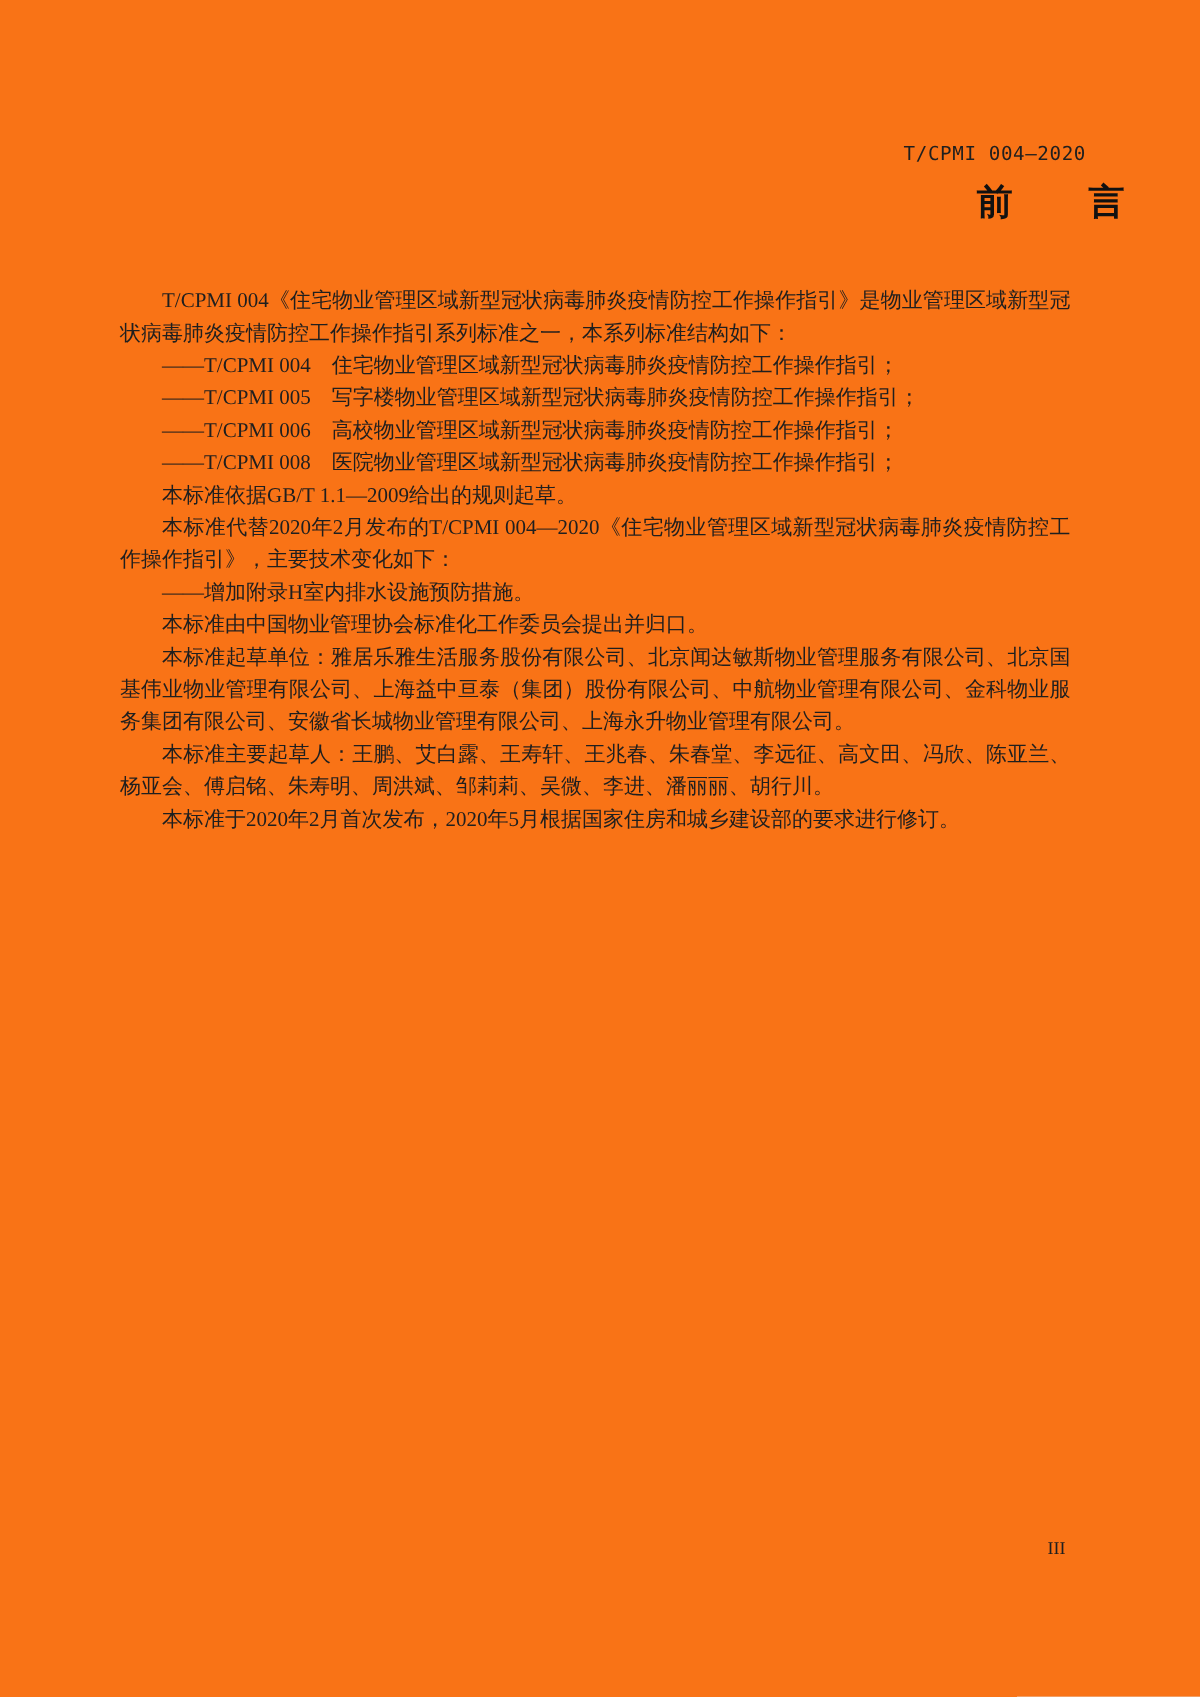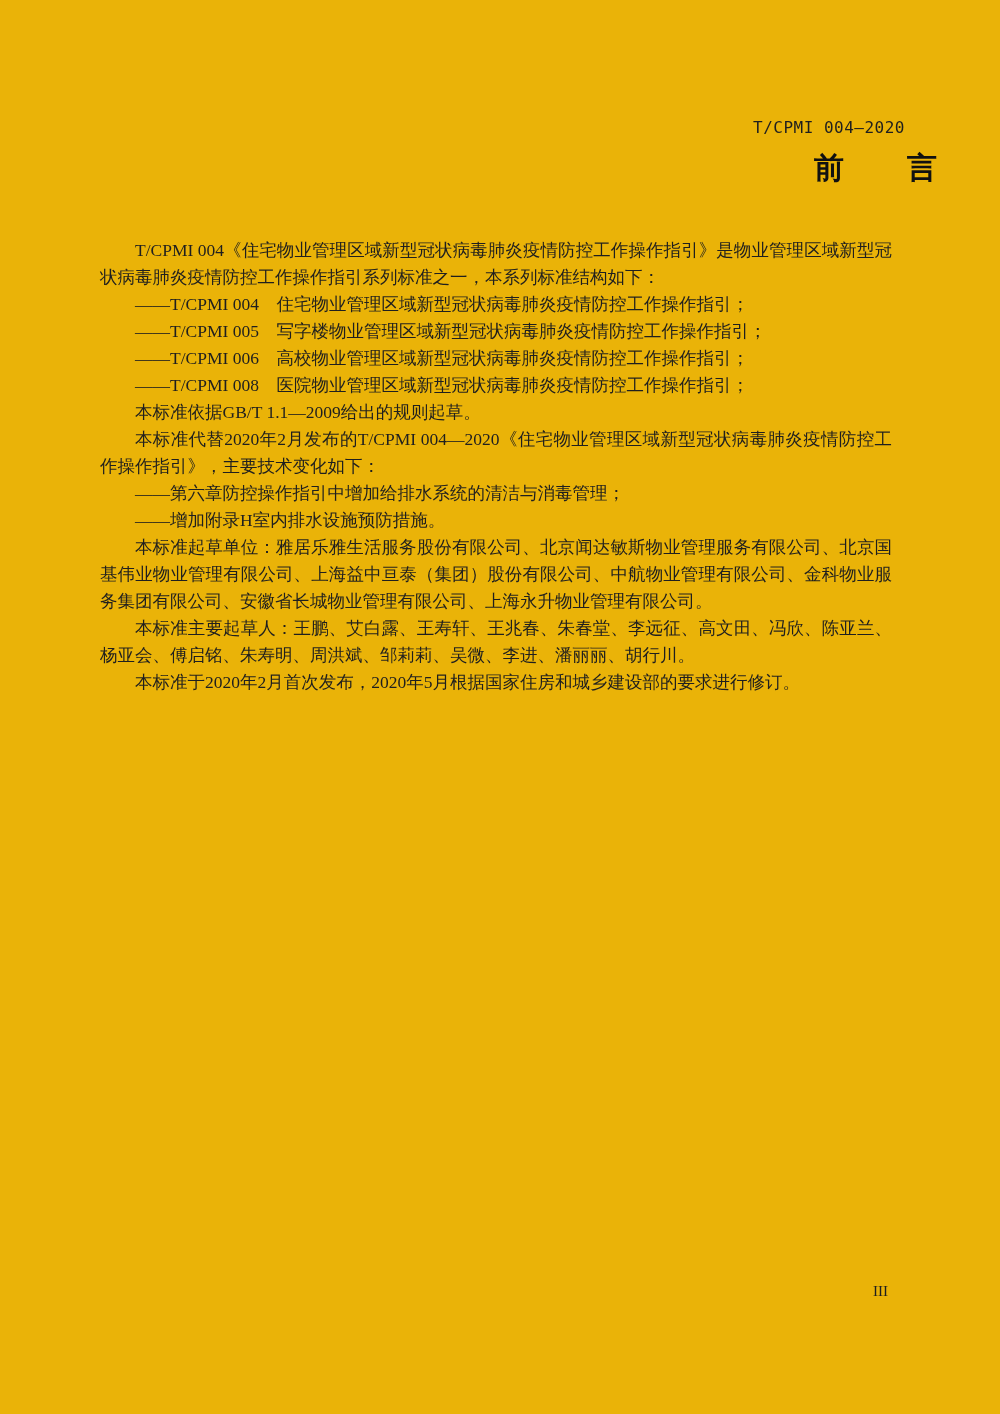--- a/index.html
+++ b/index.html
@@ -5,21 +5,21 @@
   html, body {
     margin: 0;
     padding: 0;
     background: #e8e8e8;
   }
   .page {
     position: relative;
     width: 1000px;
     height: 1414px;
     margin: 0 auto;
-    background: #eab308;
+    background: #f97316;
     overflow: hidden;
     font-family: "Liberation Serif", "DejaVu Serif", serif;
     color: #1f1f1f;
   }
   .doc-code {
     position: absolute;
     top: 118px;
     right: 95px;
     font-family: "DejaVu Sans Mono", "Liberation Mono", monospace;
     font-size: 16px;
@@ -84,22 +84,22 @@
 
   <div class="body-text">
 
   <p class="para">T/CPMI 004《住宅物业管理区域新型冠状病毒肺炎疫情防控工作操作指引》是物业管理区域新型冠状病毒肺炎疫情防控工作操作指引系列标准之一，本系列标准结构如下：</p>
       <p class="para">——T/CPMI 004　住宅物业管理区域新型冠状病毒肺炎疫情防控工作操作指引；</p>
       <p class="para">——T/CPMI 005　写字楼物业管理区域新型冠状病毒肺炎疫情防控工作操作指引；</p>
       <p class="para">——T/CPMI 006　高校物业管理区域新型冠状病毒肺炎疫情防控工作操作指引；</p>
       <p class="para">——T/CPMI 008　医院物业管理区域新型冠状病毒肺炎疫情防控工作操作指引；</p>
       <p class="para">本标准依据GB/T 1.1—2009给出的规则起草。</p>
       <p class="para">本标准代替2020年2月发布的T/CPMI 004—2020《住宅物业管理区域新型冠状病毒肺炎疫情防控工作操作指引》，主要技术变化如下：</p>
-      <p class="para">——第六章防控操作指引中增加给排水系统的清洁与消毒管理；</p>
       <p class="para">——增加附录H室内排水设施预防措施。</p>
+      <p class="para">本标准由中国物业管理协会标准化工作委员会提出并归口。</p>
       <p class="para">本标准起草单位：雅居乐雅生活服务股份有限公司、北京闻达敏斯物业管理服务有限公司、北京国基伟业物业管理有限公司、上海益中亘泰（集团）股份有限公司、中航物业管理有限公司、金科物业服务集团有限公司、安徽省长城物业管理有限公司、上海永升物业管理有限公司。</p>
       <p class="para">本标准主要起草人：王鹏、艾白露、王寿轩、王兆春、朱春堂、李远征、高文田、冯欣、陈亚兰、杨亚会、傅启铭、朱寿明、周洪斌、邹莉莉、吴微、李进、潘丽丽、胡行川。</p>
       <p class="para">本标准于2020年2月首次发布，2020年5月根据国家住房和城乡建设部的要求进行修订。</p>
     </div>
 
   <div class="page-number">III</div>
 
 </div>
 
 </body></html>

